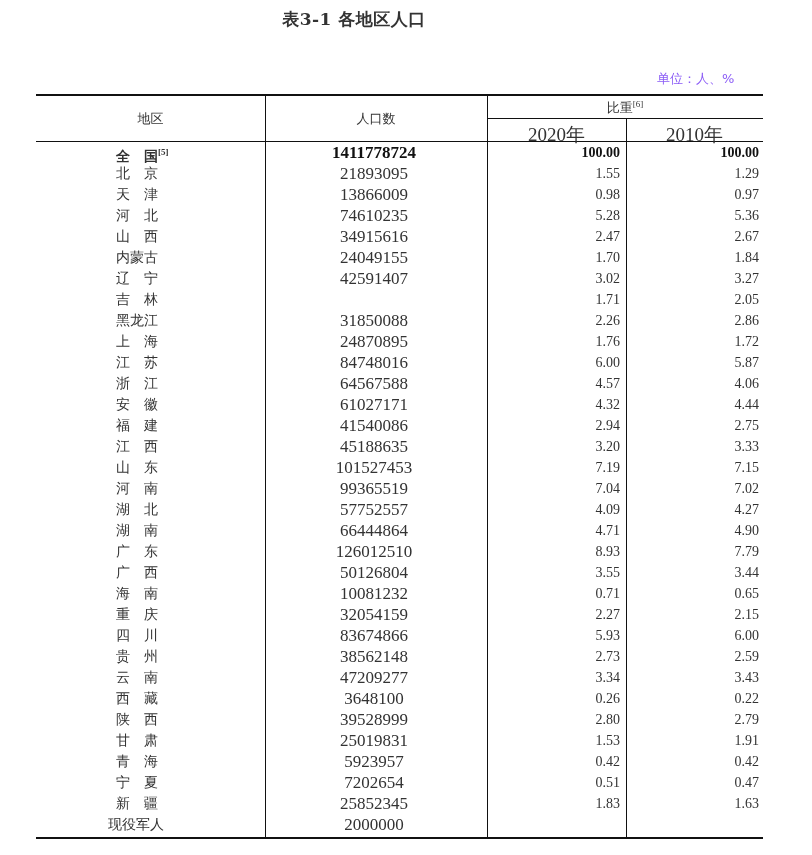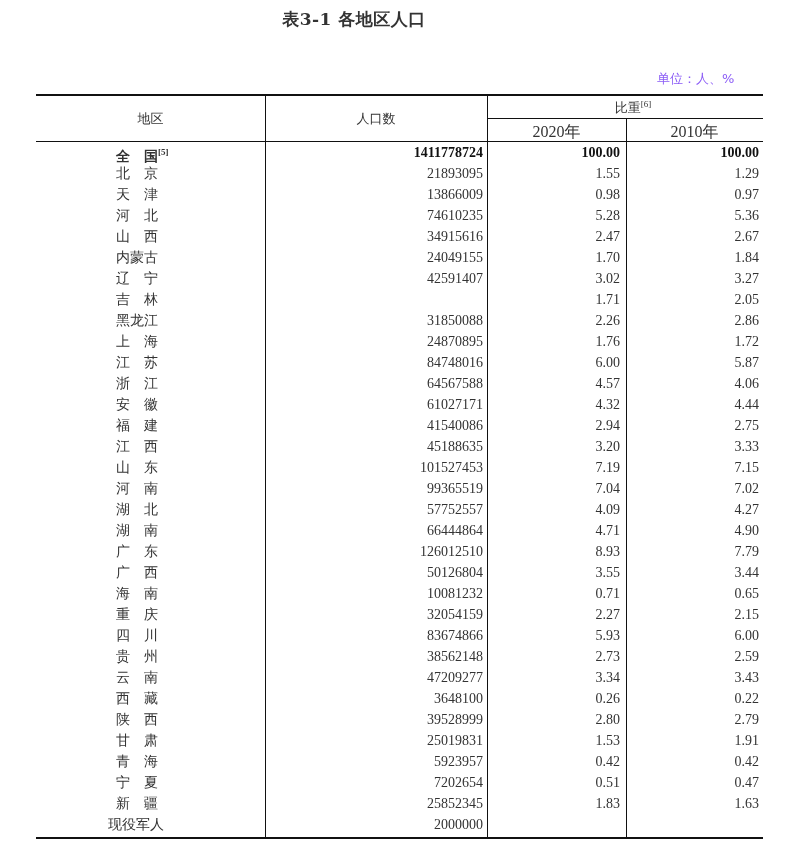--- a/index.html
+++ b/index.html
@@ -7,26 +7,26 @@
          font-family: "DejaVu Serif", "Liberation Serif", serif; color: #222; }
   .title { position: absolute; top: 8px; left: 0; width: 708px; text-align: center;
            font-size: 17px; font-weight: bold; color: #333; letter-spacing: 0.5px; }
   .unit { position: absolute; top: 70px; left: 657px; font-size: 13px; color: #8b5cf6;
           font-family: "DejaVu Sans", "Liberation Sans", sans-serif; }
   .hline { position: absolute; background: #111; }
   .vline { position: absolute; background: #111; width: 1px; }
   .hdr { position: absolute; font-size: 13px; color: #333; text-align: center;
          font-family: "DejaVu Sans", "Liberation Sans", sans-serif; }
   .hdr sup { font-size: 9px; font-family: "Liberation Serif", serif; }
-  .yr { font-family: "Liberation Serif", serif; font-size: 16px; }
+  .yr { font-family: "Liberation Serif", serif; font-size: 19px; }
   .row { position: absolute; left: 36px; width: 727px; height: 21px; }
   .cell { position: absolute; top: 0; height: 21px; line-height: 21px; font-size: 13px; color: #333; }
   .c-region { left: 80px; width: 70px; text-align: left; letter-spacing: 0px;
               font-family: "DejaVu Sans", "Liberation Sans", sans-serif; font-size: 14px; }
-  .c-pop { left: 229px; width: 218px; text-align: right; font-family: "Liberation Serif", serif; font-size: 14px; }
+  .c-pop { left: 229px; width: 218px; text-align: center; font-family: "Liberation Serif", serif; font-size: 17px; }
   .c-y20 { left: 451px; width: 133px; text-align: right; font-family: "Liberation Serif", serif; font-size: 14px; }
   .c-y10 { left: 590px; width: 133px; text-align: right; font-family: "Liberation Serif", serif; font-size: 14px; }
   .bold { font-weight: bold; color: #111; }
   .row.total .c-region { font-weight: bold; left: 80px; }
   .row.total sup { font-size: 9px; font-family: "Liberation Serif", serif; }
 </style>
 </head>
 <body>
 
 <div class="title">表3-1 各地区人口</div>
@@ -40,21 +40,21 @@
 <div class="vline" style="left:265px; top:96px; height:741px;"></div>
 <div class="vline" style="left:487px; top:96px; height:741px;"></div>
 <div class="vline" style="left:626px; top:119px; height:718px;"></div>
 
 <div class="hdr" style="left:36px; top:110px; width:229px;">
   <span>地区</span>
 </div>
 <div class="hdr" style="left:265px; top:110px; width:222px;">
   <span>人口数</span>
 </div>
-<div class="hdr" style="left:487px; top:99px; width:276px;padding-left:8px;">
+<div class="hdr" style="left:487px; top:99px; width:276px;">
   <span>比重</span><sup>[6]</sup>
 </div>
 <div class="hdr yr" style="left:487px; top:122px; width:139px;">
   <span>2020年</span>
 </div>
 <div class="hdr yr" style="left:626px; top:122px; width:137px;">
   <span>2010年</span>
 </div>
 
 <div class="row total" style="top:142px;">

